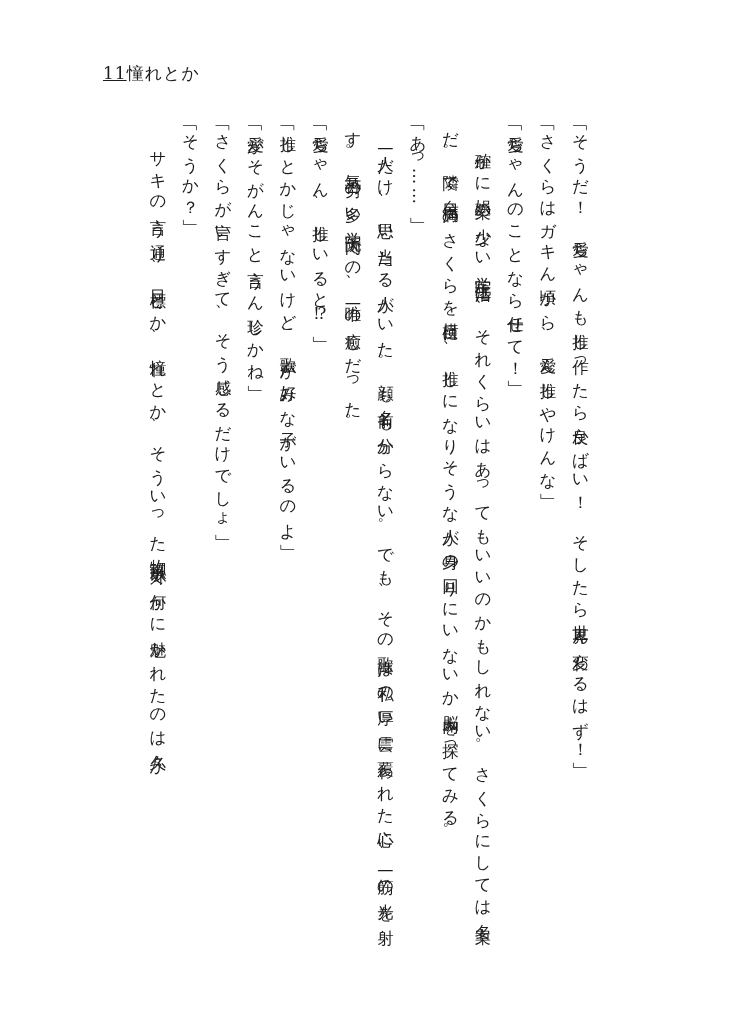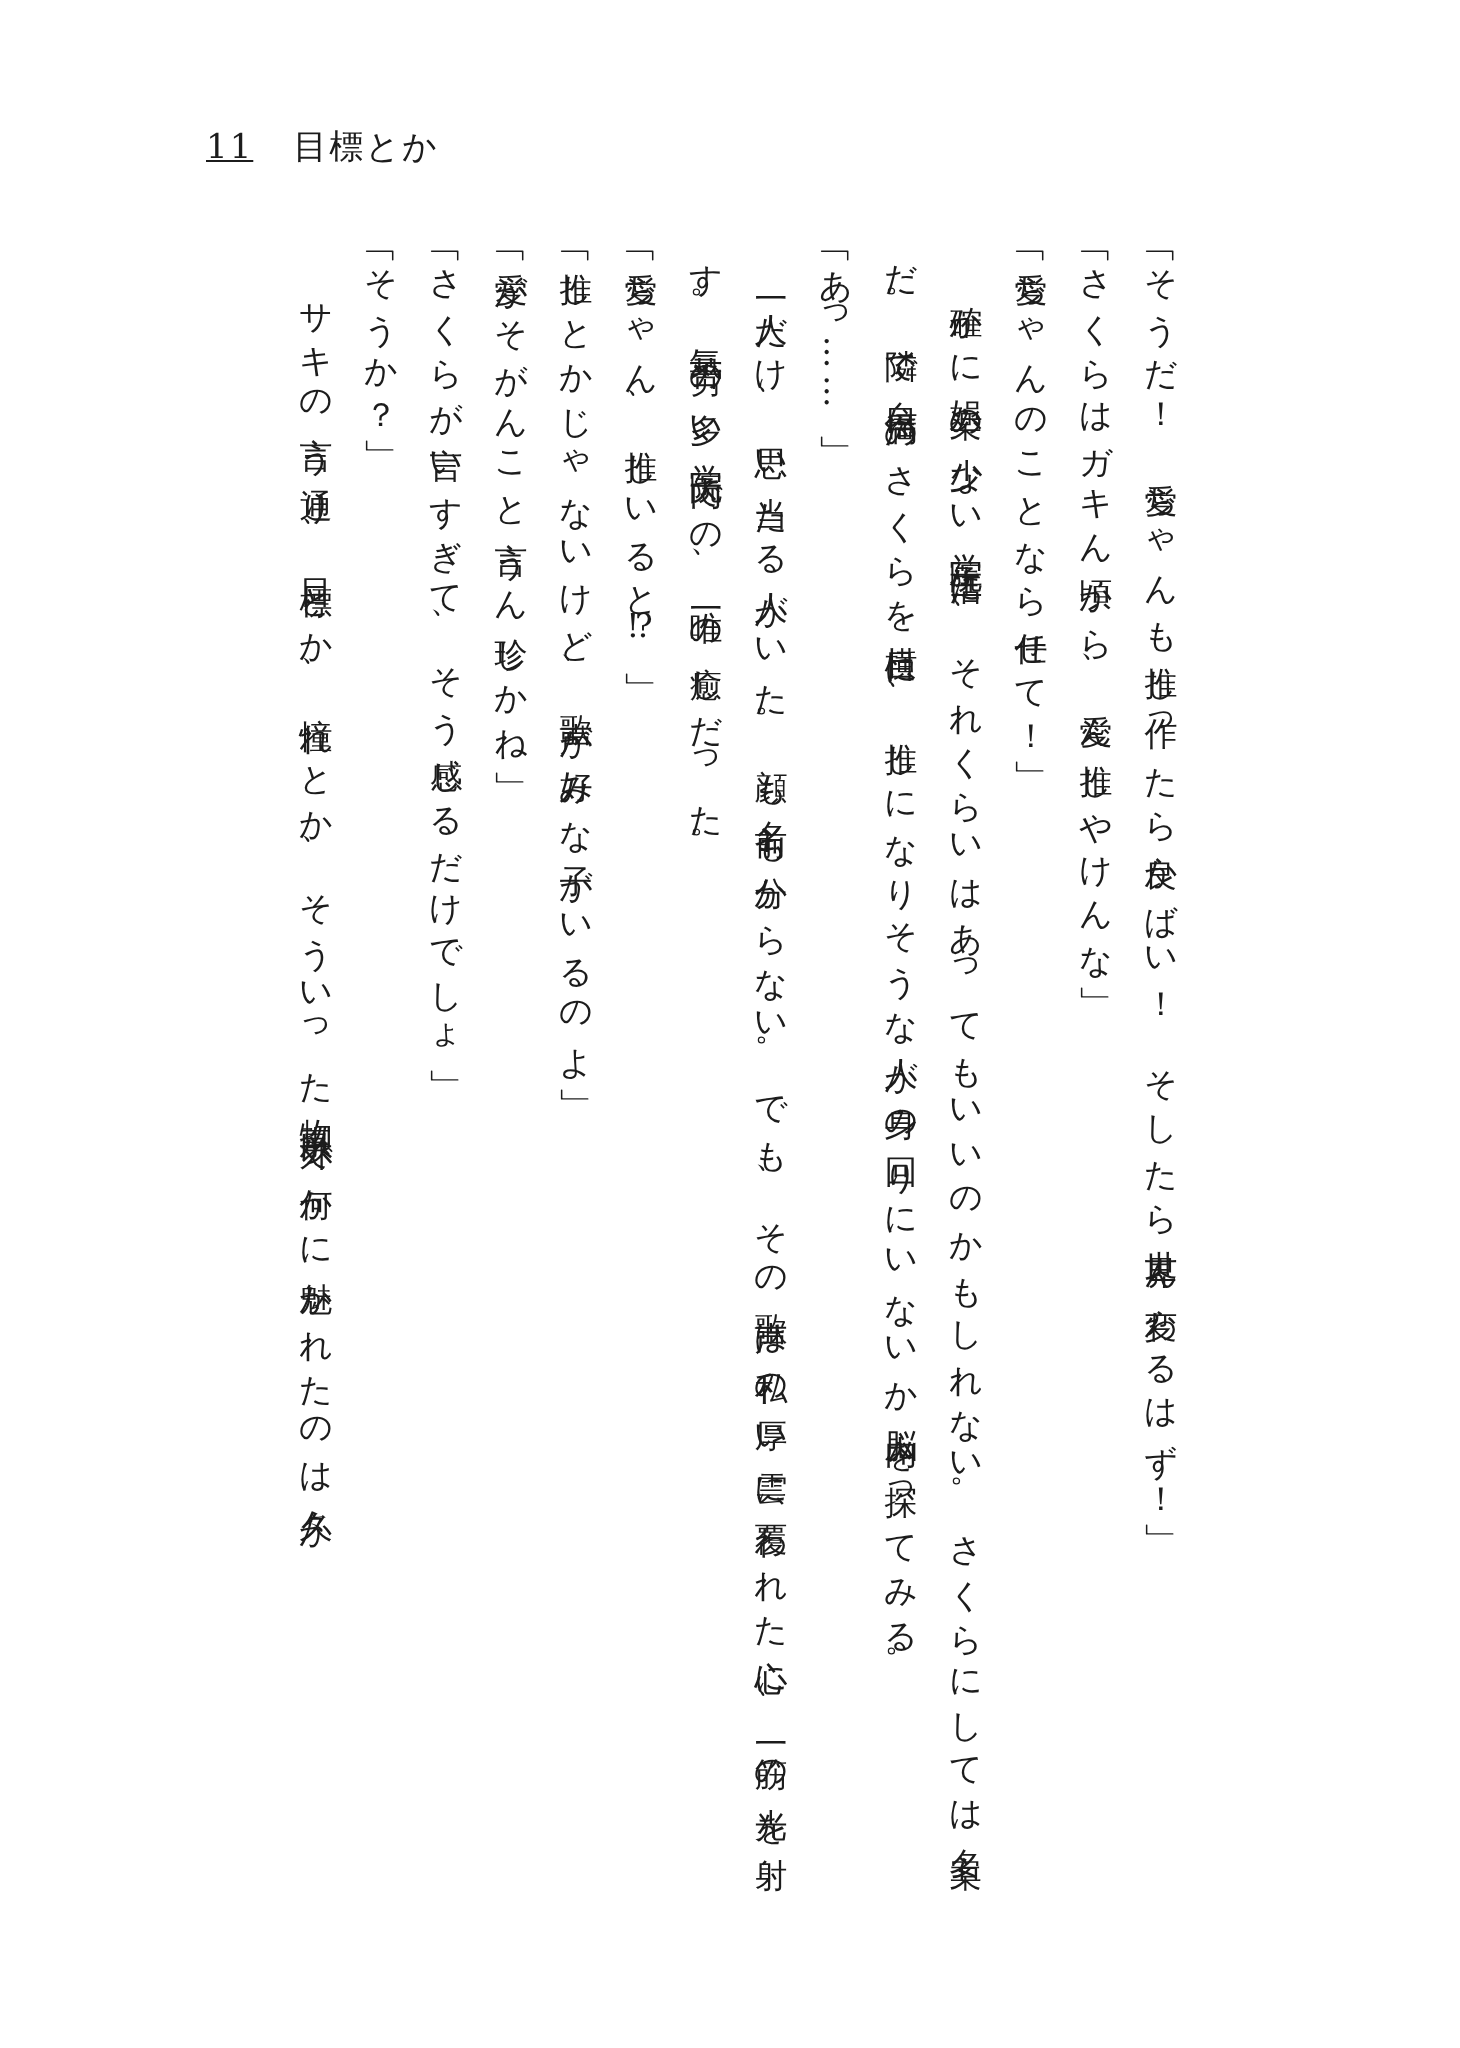--- a/index.html
+++ b/index.html
@@ -23,21 +23,20 @@
   .running-header {
     position: absolute;
     left: 103px;
     top: 62px;
     font-size: 17px;
     letter-spacing: 1px;
     white-space: nowrap;
   }
   .running-header .page-number {
     display: inline-block;
-    margin-right: 20px;
     text-decoration: underline;
   }
   .text-body {
     position: absolute;
     top: 120px;
     right: 134px;
     height: 818px;
     writing-mode: vertical-rl;
     text-orientation: mixed;
     font-size: 16.5px;
@@ -53,21 +52,21 @@
   .text-body p.indent {
     text-indent: 20px;
   }
 </style>
 </head>
 <body>
 
 <div class="page">
 
   <div class="running-header">
-    <span class="page-number">11</span><span class="chapter-title">目標とか</span>
+    <span class="page-number">11</span><span class="chapter-title">憧れとか</span>
   </div>
 
   <div class="text-body">
       <p>「そうだ！　愛ちゃんも推し作ったら良かばい！　そしたら世界ん変わるはず！」</p>
       <p>「さくらはガキん頃から、愛ん推しやけんな」</p>
       <p>「愛ちゃんのことなら任せて！」</p>
       <p class="indent">確かに娯楽の少ない学院生活に、それくらいはあってもいいのかもしれない。さくらにしては名案だ。隣で自信満々のさくらを横目に、推しになりそうな人が身の回りにいないか脳内を探ってみる。</p>
       <p>「あっ……」</p>
       <p class="indent">一人だけ、思い当たる人がいた。顔も名前も分からない。でも、その歌声は私の厚い雲に覆われた心に、一筋の光を射す。気苦労の多い学院内での、唯一の癒しだった。</p>
       <p>「愛ちゃん、推しいると⁉」</p>

